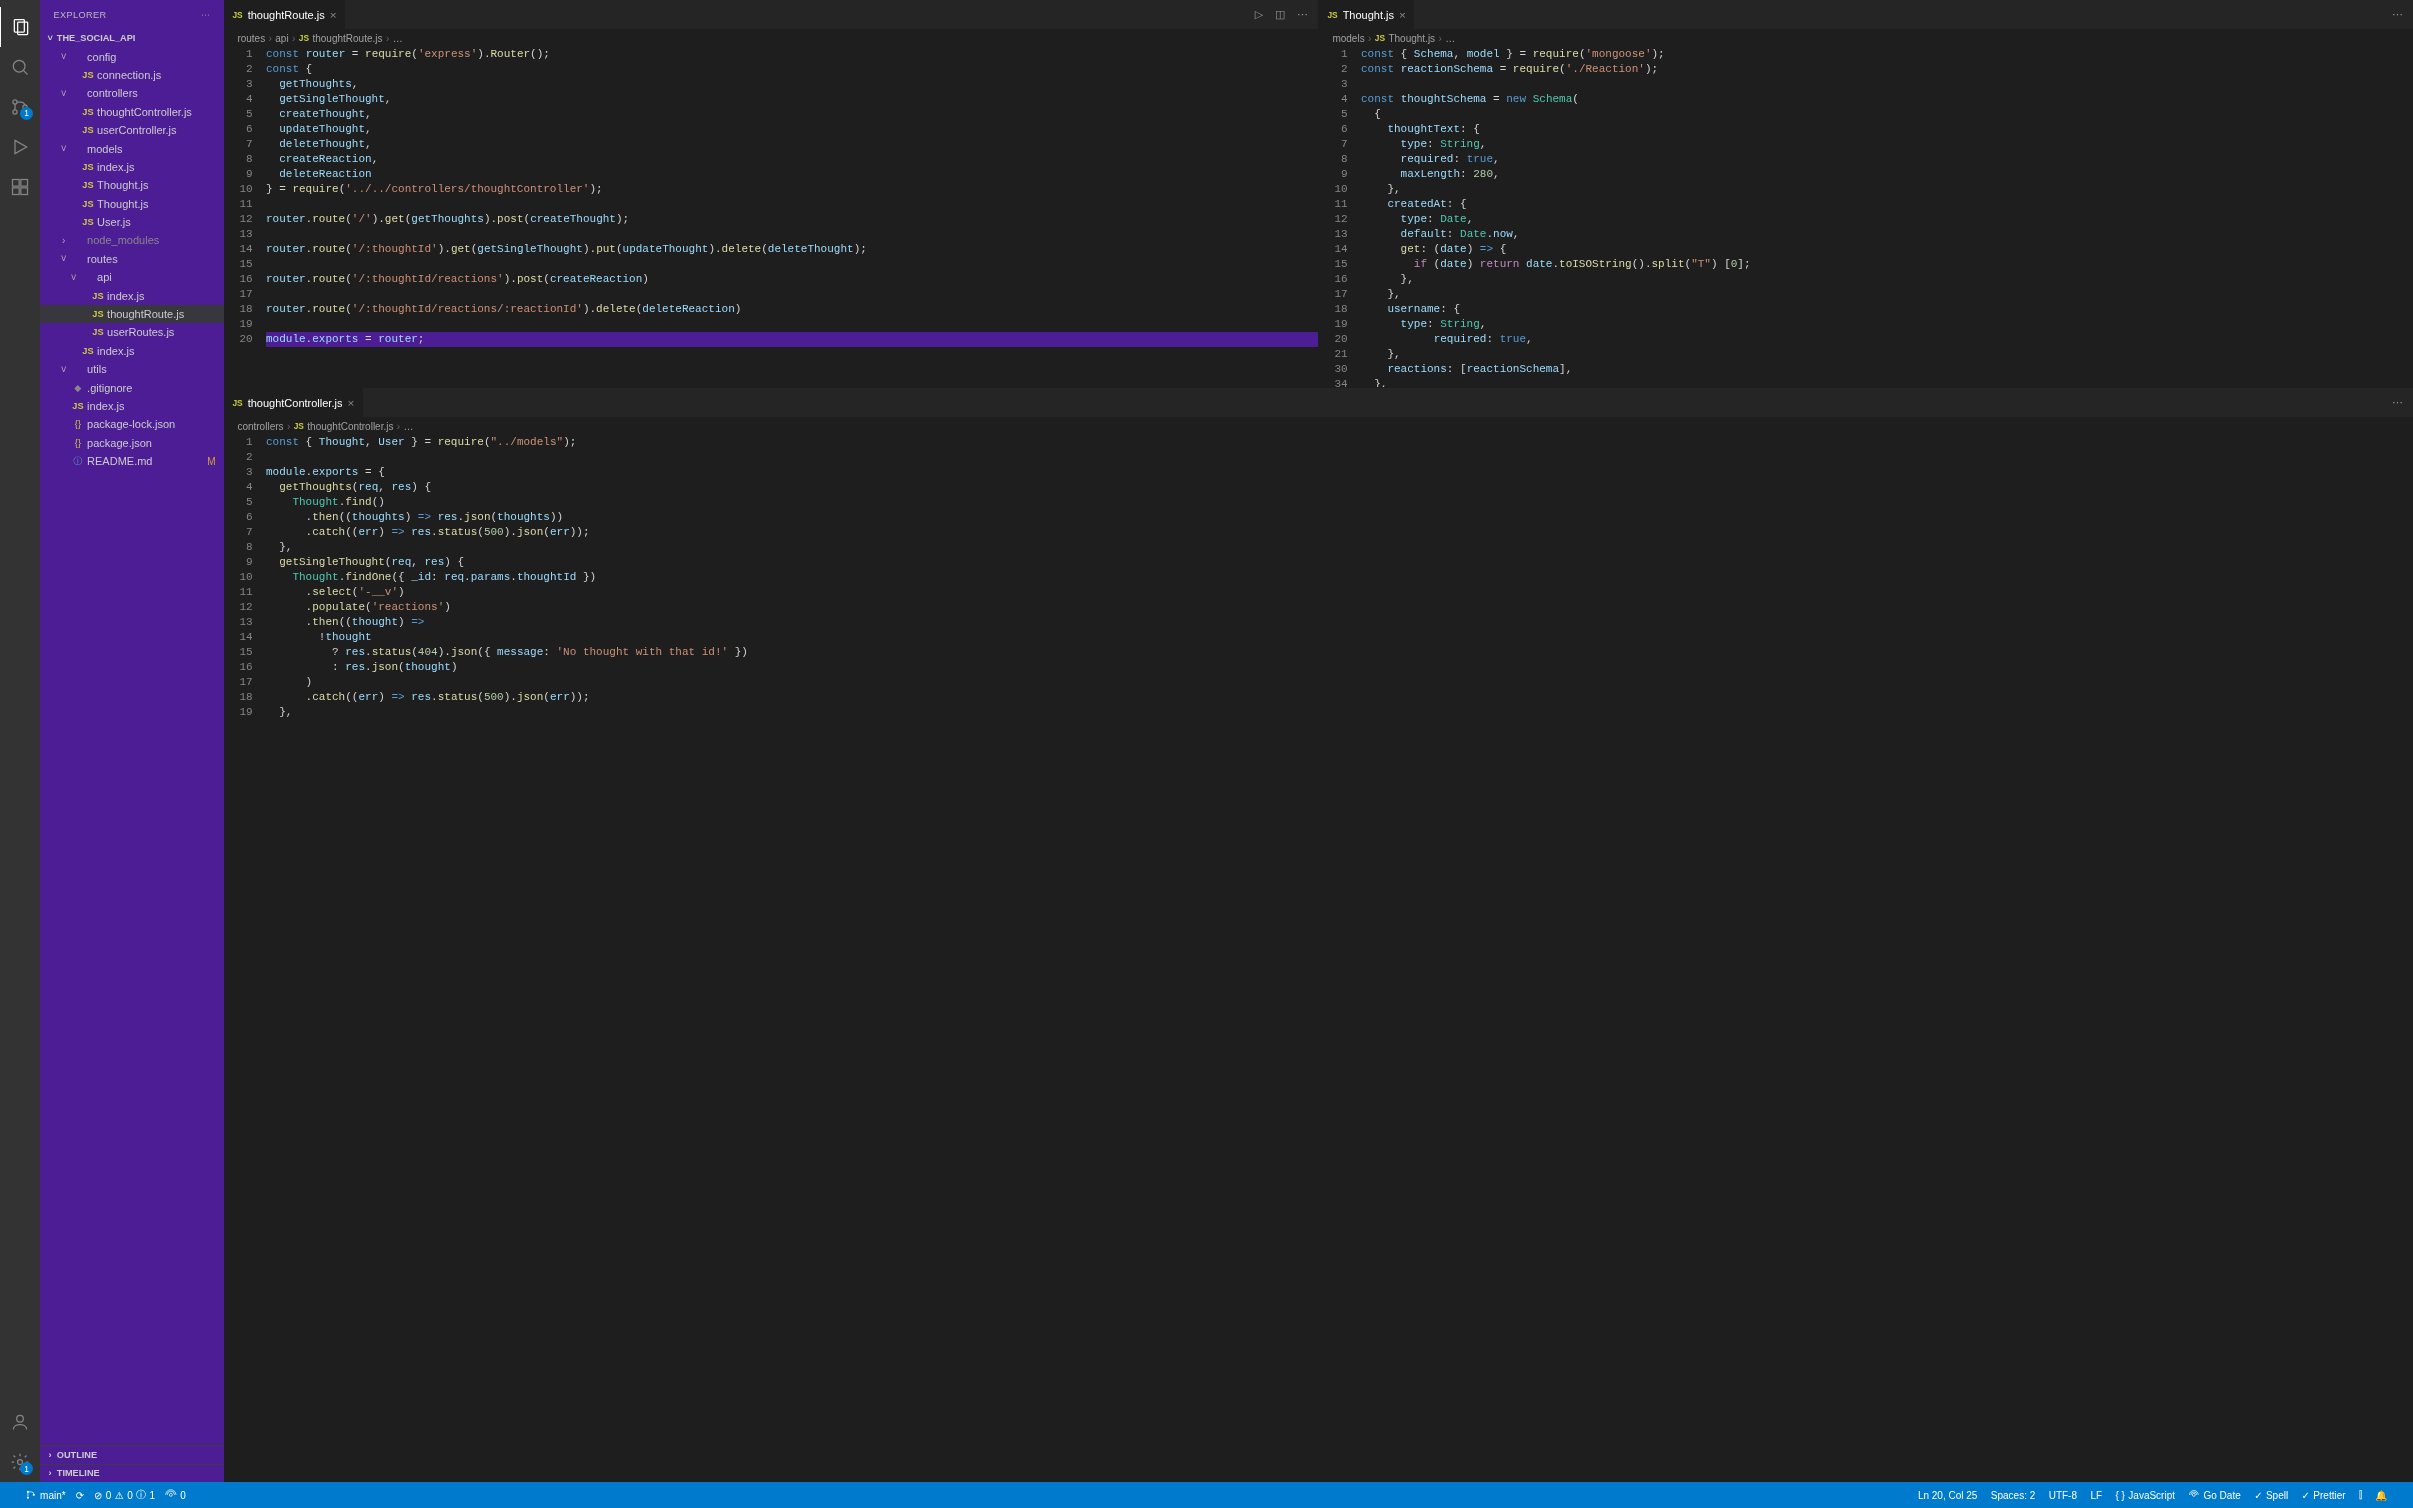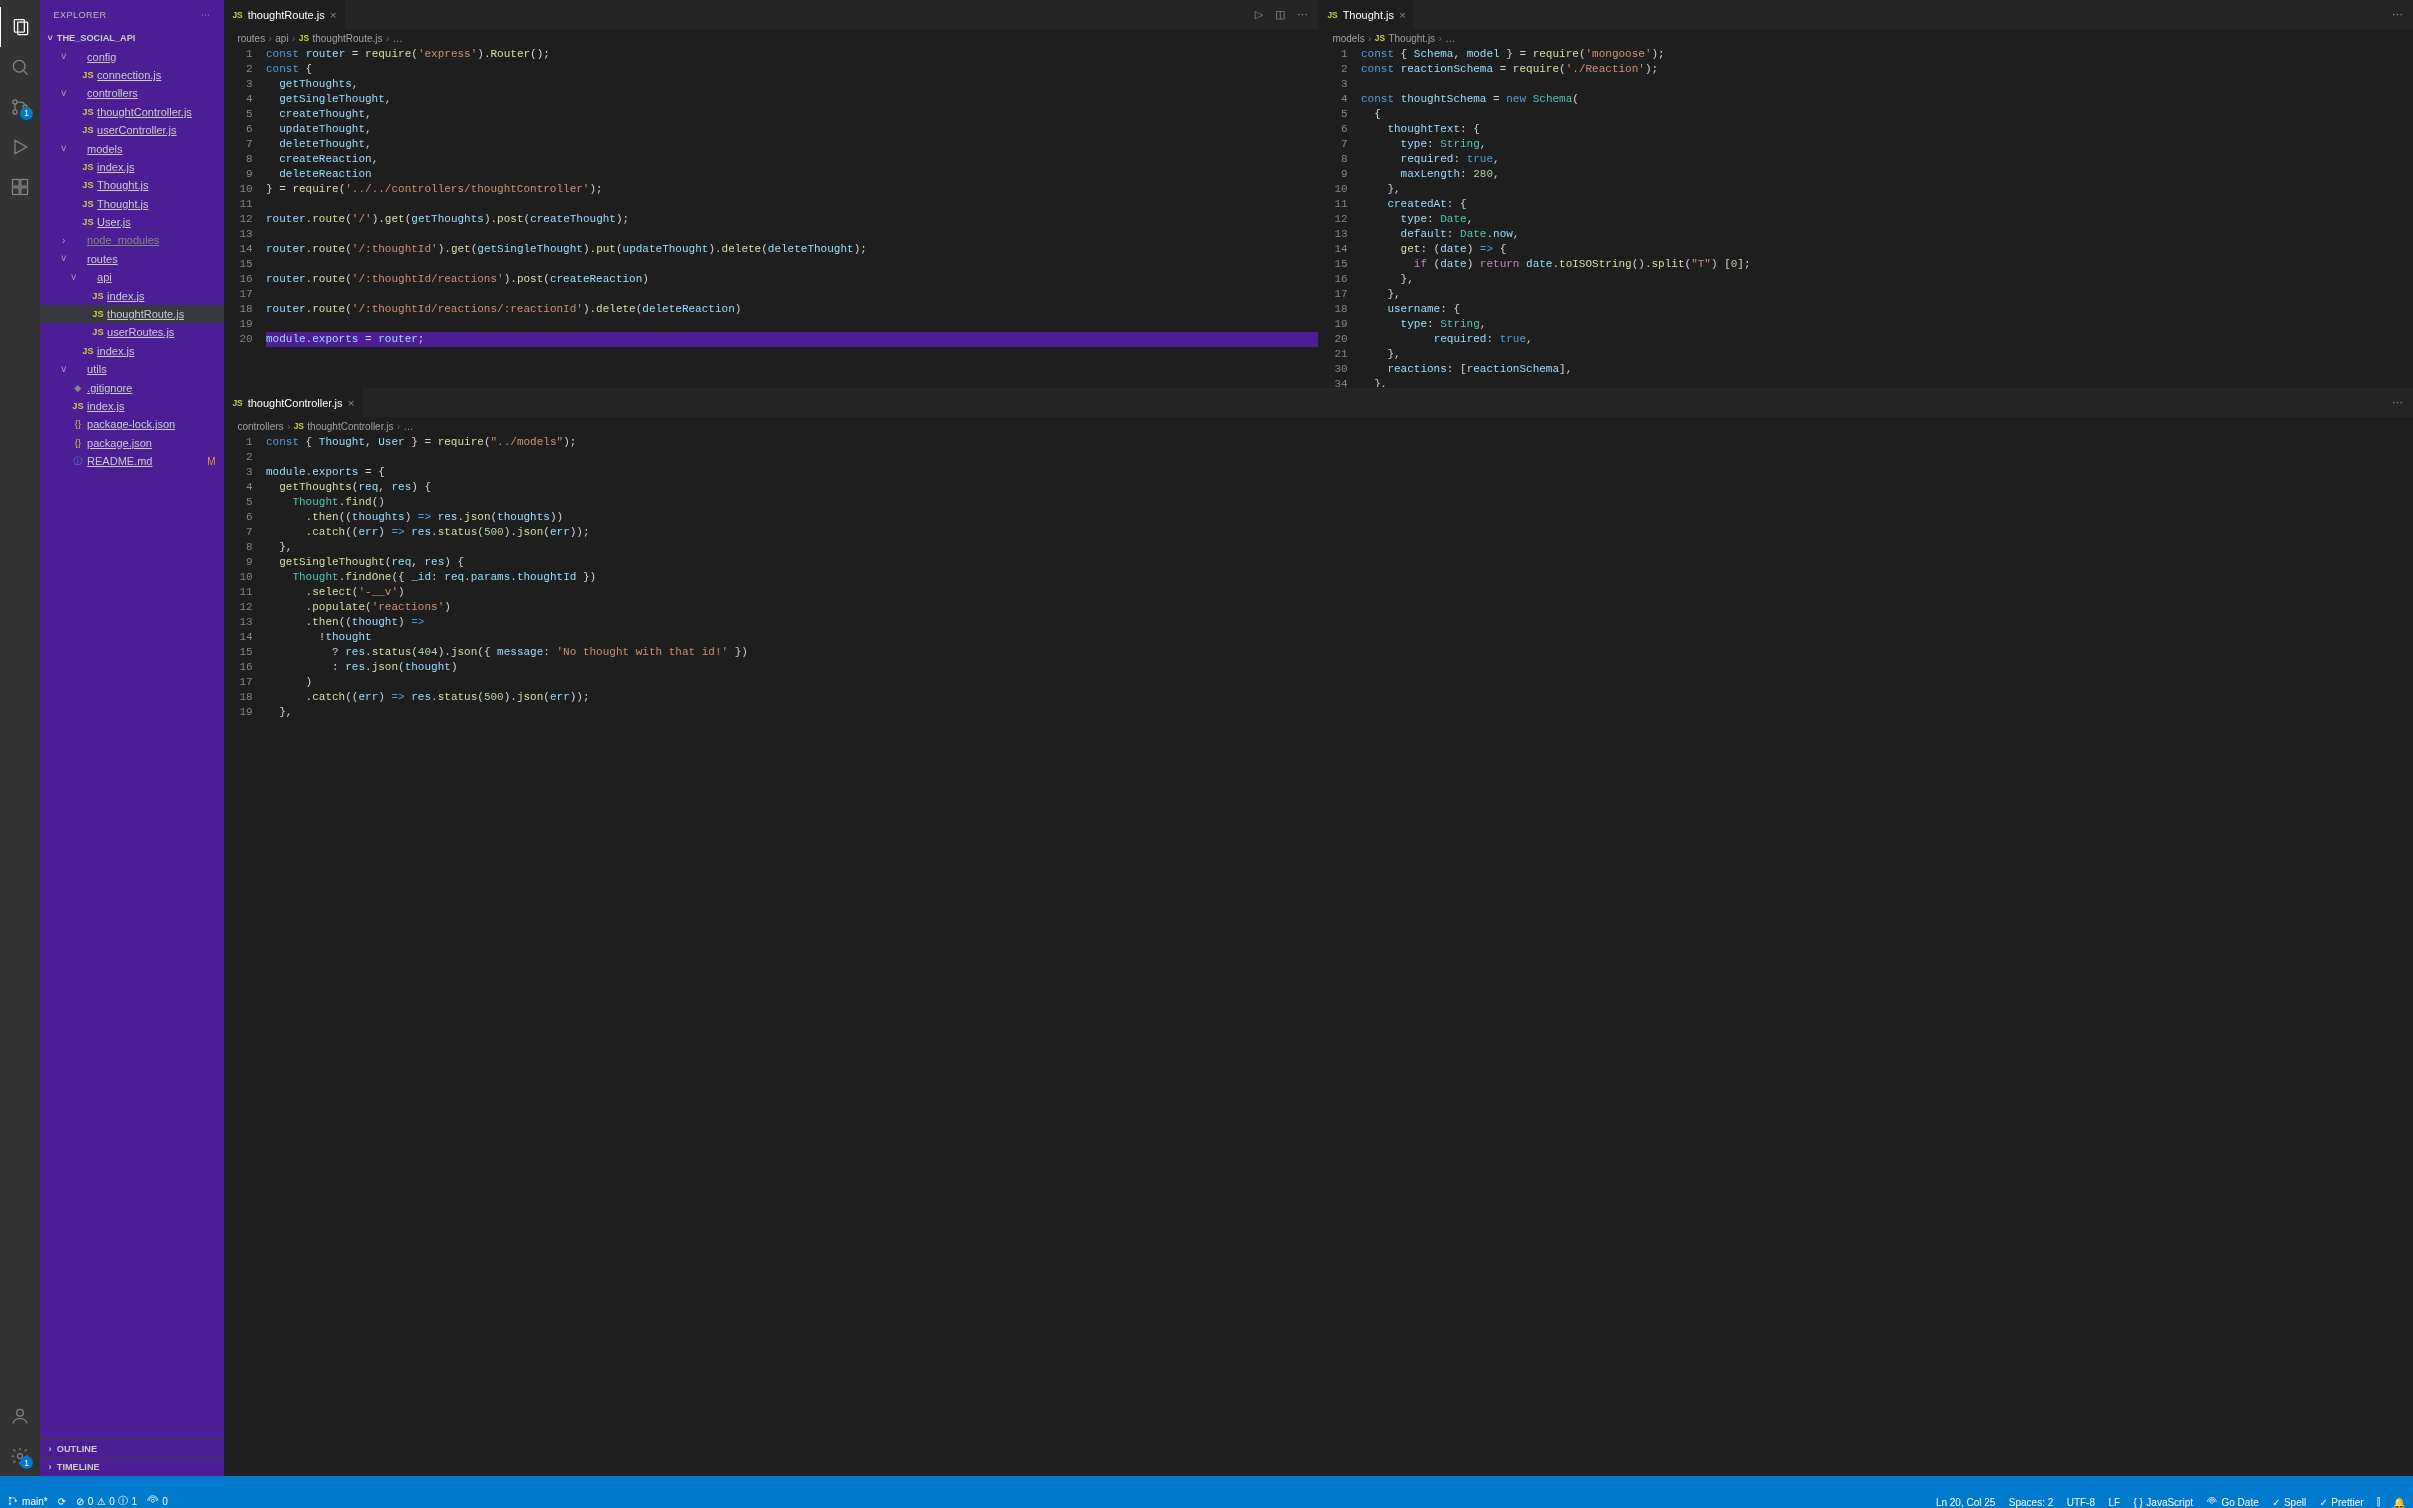--- a/index.html
+++ b/index.html
@@ -84,21 +84,21 @@
 .tree-item {
   height: 18.4px;
   display: flex;
   align-items: center;
   color: #cccccc;
   cursor: pointer;
 }
 .tree-item.selected { background: #37373d; }
 .tree-item .chev { width: 13.4px; text-align: center; font-size: 10px; color: #aaa; }
 .tree-item .icon { width: 15px; text-align: center; margin-right: 1.7px; font-size: 9.2px; }
-.tree-item .label { flex: 1; white-space: nowrap; overflow: hidden; text-overflow: ellipsis; text-decoration: underline; }
+.tree-item .label { flex: 1; white-space: nowrap; overflow: hidden; text-overflow: ellipsis; }
 .tree-item .status { margin-right: 8.4px; color: #db9d3b; font-size: 10px; }
 .icon-js { color: #cbcb41; font-weight: 700; }
 .icon-json { color: #cbcb41; }
 .icon-md { color: #519aba; }
 .icon-git { color: #888; }
 .collapsed-panel {
   height: 18.4px;
   display: flex;
   align-items: center;
   padding-left: 3.4px;
@@ -190,27 +190,27 @@
 .type { color: #4ec9b0; }
 .prop { color: #9cdcfe; }
 .const2 { color: #569cd6; }
 .bottom-pane {
   flex: 1;
   display: flex;
   flex-direction: column;
   border-top: 0.8px solid #1e1e1e;
 }
 .status-bar {
-  height: 32px;
+  height: 26px;
   background: #007acc;
   color: #ffffff;
   display: flex;
-  align-items: flex-end;
+  align-items: center;
   font-size: 10px;
-  padding: 0 7px;
+  padding: 0 25px;
 }
 .status-left { display: flex; align-items: center; gap: 10px; }
 .status-right { margin-left: auto; display: flex; align-items: center; gap: 13.4px; }
 .status-item { display: flex; align-items: center; gap: 3.4px; cursor: pointer; }
 .status-item svg { width: 11.7px; height: 11.7px; }
 .line-hl { background: #4c1d95; display: block; width: 100%; }
 </style>
 </head>
 <body>
 

